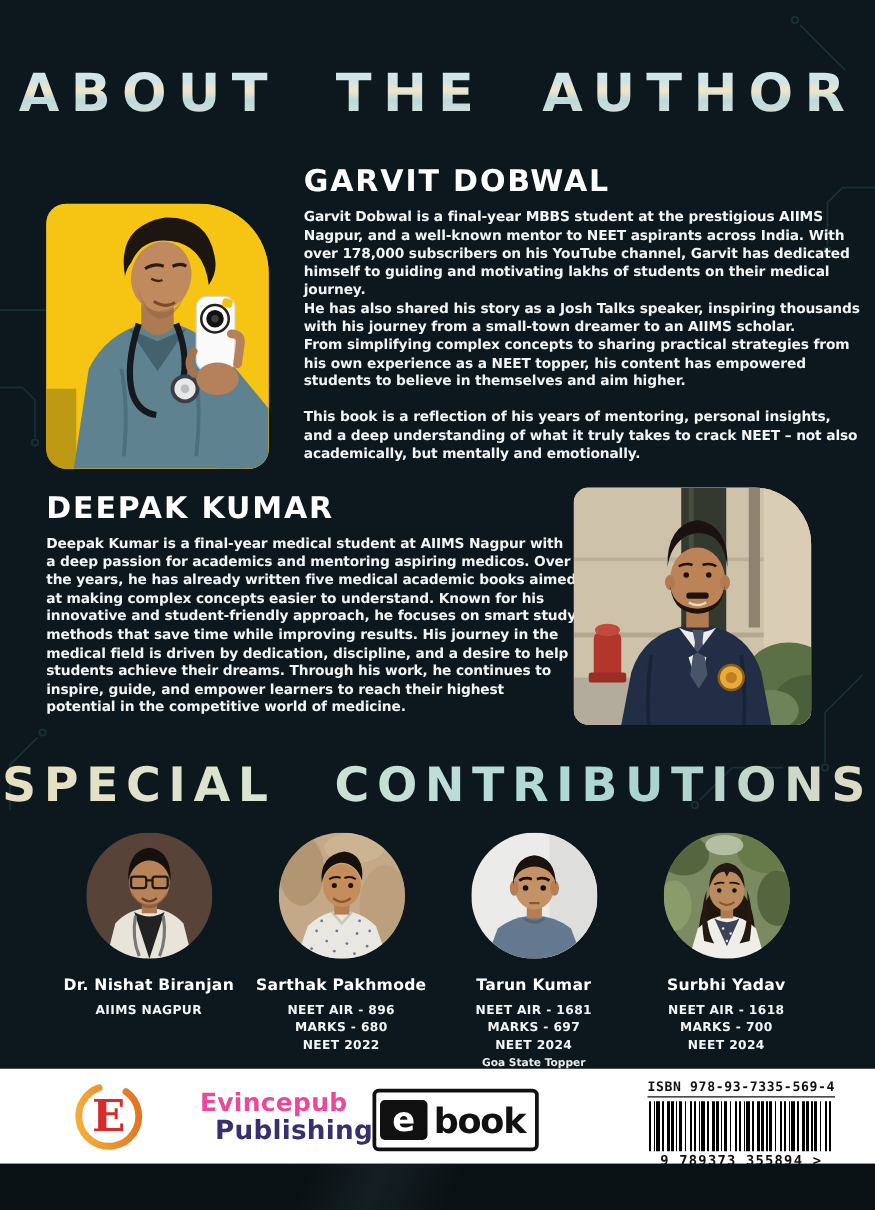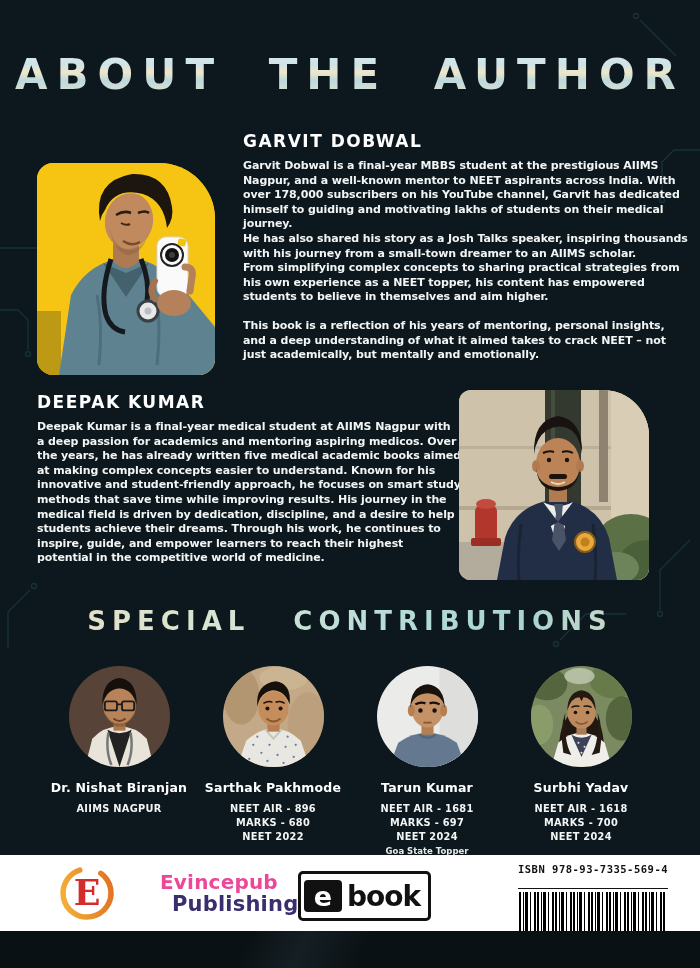--- a/index.html
+++ b/index.html
@@ -10,28 +10,28 @@
 
   
   .hero-title{
     top:50px;left:0;width:700px;text-align:center;
     font-size:42px;font-weight:bold;letter-spacing:9px;word-spacing:22px;white-space:nowrap;
     background:linear-gradient(180deg,#dcebec 0%,#cfe3e5 30%,#efe6ca 46%,#bdd9dc 62%,#e9e3cf 100%);
     -webkit-background-clip:text;background-clip:text;color:transparent;
   }
   .contrib-title{
     top:606px;left:0;width:700px;text-align:center;
-    font-size:26px;font-weight:bold;letter-spacing:6px;word-spacing:28px;white-space:nowrap;
+    font-size:38px;font-weight:bold;letter-spacing:6px;word-spacing:28px;white-space:nowrap;
     background:linear-gradient(90deg,#e9dfc0 0%,#ddе6d4 30%,#b8dcd8 55%,#a9d3d0 75%,#e3dcc3 100%);
     background:linear-gradient(90deg,#e9dfc0 0%,#d8e4d2 30%,#b8dcd8 55%,#a9d3d0 75%,#e3dcc3 100%);
     -webkit-background-clip:text;background-clip:text;color:transparent;
   }
 
   
-  .author-h{margin:0 0 8px 0;color:#fff;font-size:17px;font-weight:bold;letter-spacing:1.5px;}
+  .author-h{margin:0 0 8px 0;color:#fff;font-size:24px;font-weight:bold;letter-spacing:1.5px;}
   .bio p{margin:0;color:#f2f5f4;font-size:11px;line-height:14.6px;font-weight:bold;letter-spacing:-0.1px;}
   .bio p.spaced{margin-top:14px;}
 
   .garvit-text{top:131px;left:243px;width:447px;}
   .deepak-text{top:392px;left:37px;width:424px;}
 
   .photo{overflow:hidden;}
   .photo svg{display:block;width:100%;height:100%;}
   .garvit-photo{top:163px;left:37px;width:178px;height:212px;border-radius:16px 56px 16px 16px;background:#f6c513;}
   .deepak-photo{top:390px;left:459px;width:190px;height:190px;border-radius:12px 46px 12px 12px;background:#cfc2ab;}
@@ -55,21 +55,21 @@
   .pub-word-bottom{color:#3a2e6e;font-size:21px;font-weight:bold;letter-spacing:0.2px;margin-top:2px;margin-left:48px;}
 
   .ebook-logo{position:absolute;left:298px;top:16px;height:38px;display:flex;align-items:center;
     border:3px solid #111;border-radius:5px;background:#fff;padding:3px;}
   .ebook-e{width:38px;height:32px;background:#111;border-radius:4px;color:#fff;
     font-size:27px;font-weight:bold;display:flex;align-items:center;justify-content:center;line-height:1;}
   .ebook-book{color:#111;font-size:28px;font-weight:bold;letter-spacing:-1px;padding:0 5px;}
 
   .barcode-block{position:absolute;left:498px;top:3px;width:190px;text-align:center;}
   .isbn-text{font-family:"DejaVu Sans Mono",monospace;color:#111;font-size:10.5px;font-weight:bold;
-    letter-spacing:0.5px;border-bottom:1.5px solid #111;display:inline-block;padding-bottom:13px;}
+    letter-spacing:0.5px;border-bottom:1.5px solid #111;display:inline-block;padding-bottom:1px;}
   .barcode{width:148px;height:40px;margin:3px auto 0 auto;
     background:repeating-linear-gradient(90deg,#000 0 2px,#fff 2px 4px,#000 4px 5px,#fff 5px 6px,#000 6px 9px,#fff 9px 11px,#000 11px 12px,#fff 12px 15px,#000 15px 17px,#fff 17px 18px);}
   .barcode-num{font-family:"DejaVu Sans Mono",monospace;color:#111;font-size:11px;font-weight:bold;margin-top:1px;letter-spacing:1px;}
 
   .bottom-band{top:931px;left:0;width:700px;height:37px;
     background:linear-gradient(115deg,transparent 35%,rgba(130,170,180,0.09) 43%,transparent 52%),#0a1115;}
 </style>
 </head>
 <body>
 
@@ -126,21 +126,21 @@
       <ellipse cx="137" cy="140" rx="17" ry="13" fill="#b5815a"></ellipse>
       <path d="M148 104 q9 0 7 10 l-2 14" stroke="#b5815a" stroke-width="7" fill="none" stroke-linecap="round"></path>
       <path d="M118 118 q-7 10 0 18" stroke="#a5734e" stroke-width="6" fill="none" stroke-linecap="round"></path>
     </svg>
   </div>
   <div class="layer garvit-text bio">
     <h2 class="author-h">GARVIT DOBWAL</h2>
     <p>Garvit Dobwal is a final-year MBBS student at the prestigious AIIMS Nagpur, and a well-known mentor to NEET aspirants across India. With over 178,000 subscribers on his YouTube channel, Garvit has dedicated himself to guiding and motivating lakhs of students on their medical journey.</p>
     <p>He has also shared his story as a Josh Talks speaker, inspiring thousands with his journey from a small-town dreamer to an AIIMS scholar.</p>
     <p>From simplifying complex concepts to sharing practical strategies from his own experience as a NEET topper, his content has empowered students to believe in themselves and aim higher.</p>
-    <p class="spaced">This book is a reflection of his years of mentoring, personal insights, and a deep understanding of what it aimed takes to crack NEET – not just academically, but mentally and emotionally.</p>
+    <p class="spaced">This book is a reflection of his years of mentoring, personal insights, and a deep understanding of what it truly takes to crack NEET – not also academically, but mentally and emotionally.</p>
   </div>
 
   <div class="layer deepak-text bio">
     <h2 class="author-h">DEEPAK KUMAR</h2>
     <p>Deepak Kumar is a final-year medical student at AIIMS Nagpur with a deep passion for academics and mentoring aspiring medicos. Over the years, he has already written five medical academic books aimed at making complex concepts easier to understand. Known for his innovative and student-friendly approach, he focuses on smart study methods that save time while improving results. His journey in the medical field is driven by dedication, discipline, and a desire to help students achieve their dreams. Through his work, he continues to inspire, guide, and empower learners to reach their highest potential in the competitive world of medicine.</p>
   </div>
   <div class="layer photo deepak-photo">
     <svg viewBox="0 0 190 190">
       <rect width="190" height="190" fill="#cfc2ab"></rect>
       <rect x="0" y="56" width="190" height="3" fill="#bdb09a"></rect>

